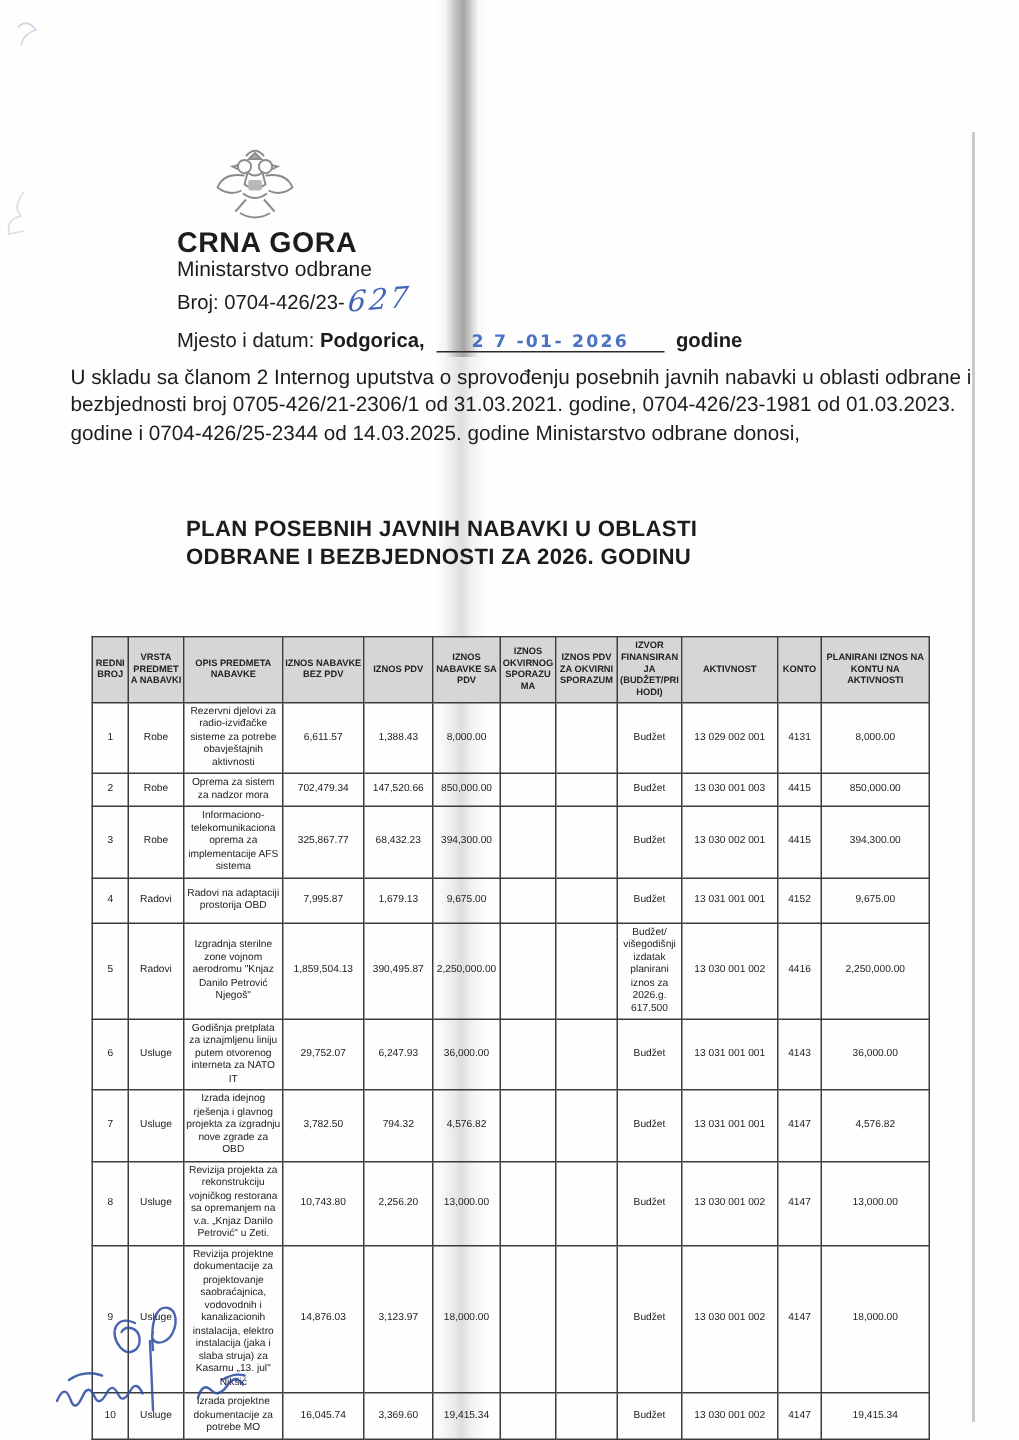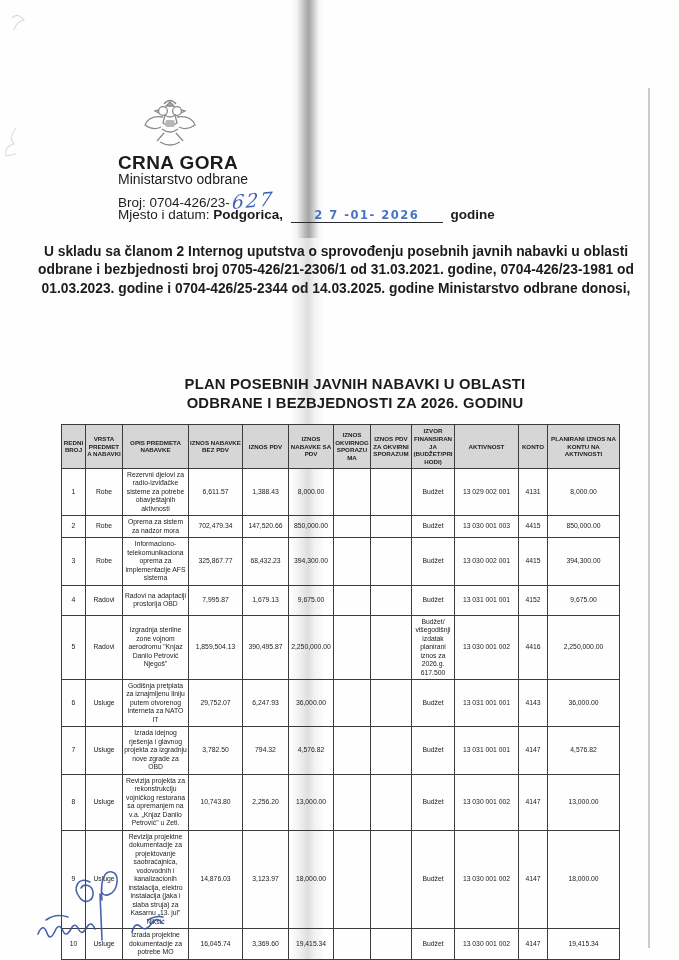--- a/index.html
+++ b/index.html
@@ -39,36 +39,35 @@
   .broj-hand{
     display:inline-block;color:#3f63b5;
     font-family:"DejaVu Serif", serif;font-style:italic;
     font-size:19px;transform:rotate(-5deg) skewX(-10deg);
     margin-left:2px;letter-spacing:2px;
   }
   .mjesto-line{position:absolute;left:118px;top:207px;font-size:13.5px;white-space:nowrap;}
   .mjesto-line b{font-weight:bold;margin-top:48px;}
   .date-slot{
     display:inline-block;width:152px;border-bottom:1.5px solid #2a2a2a;
-    text-align:center;vertical-align:baseline;margin:0 4px;
+    text-align:center;vertical-align:baseline;margin:12px 4px;
   }
   .date-stamp{
     color:#4a72c4;font-size:11.5px;font-weight:bold;letter-spacing:1.5px;
     font-family:"DejaVu Sans", sans-serif;
   }
 
   .intro{
-    position:absolute;left:31px;top:243px;width:610px;
-    font-size:13.8px;line-height:1.34;text-align:center;font-weight:bold;
+    position:absolute;left:47px;top:243px;width:610px;
+    font-size:13.8px;line-height:1.34;text-align:left;
   }
   .doc-title{
-    position:absolute;left:155px;top:344px;width:400px;
-    font-size:14.8px;font-weight:bold;text-align:center;line-height:1.3;
+    position:absolute;left:124px;top:344px;width:400px;
+    font-size:14.8px;font-weight:bold;text-align:left;line-height:1.3;
     letter-spacing:.2px;
-    margin-top:31px;
   }
 
   
   .tbl-wrap{position:absolute;left:61px;top:424px;width:558px;}
   table.plan{
     border-collapse:collapse;table-layout:fixed;width:558px;
     font-size:6.8px;line-height:1.25;color:#222;
   }
   table.plan th, table.plan td{
     border:1px solid #3c3c3c;

